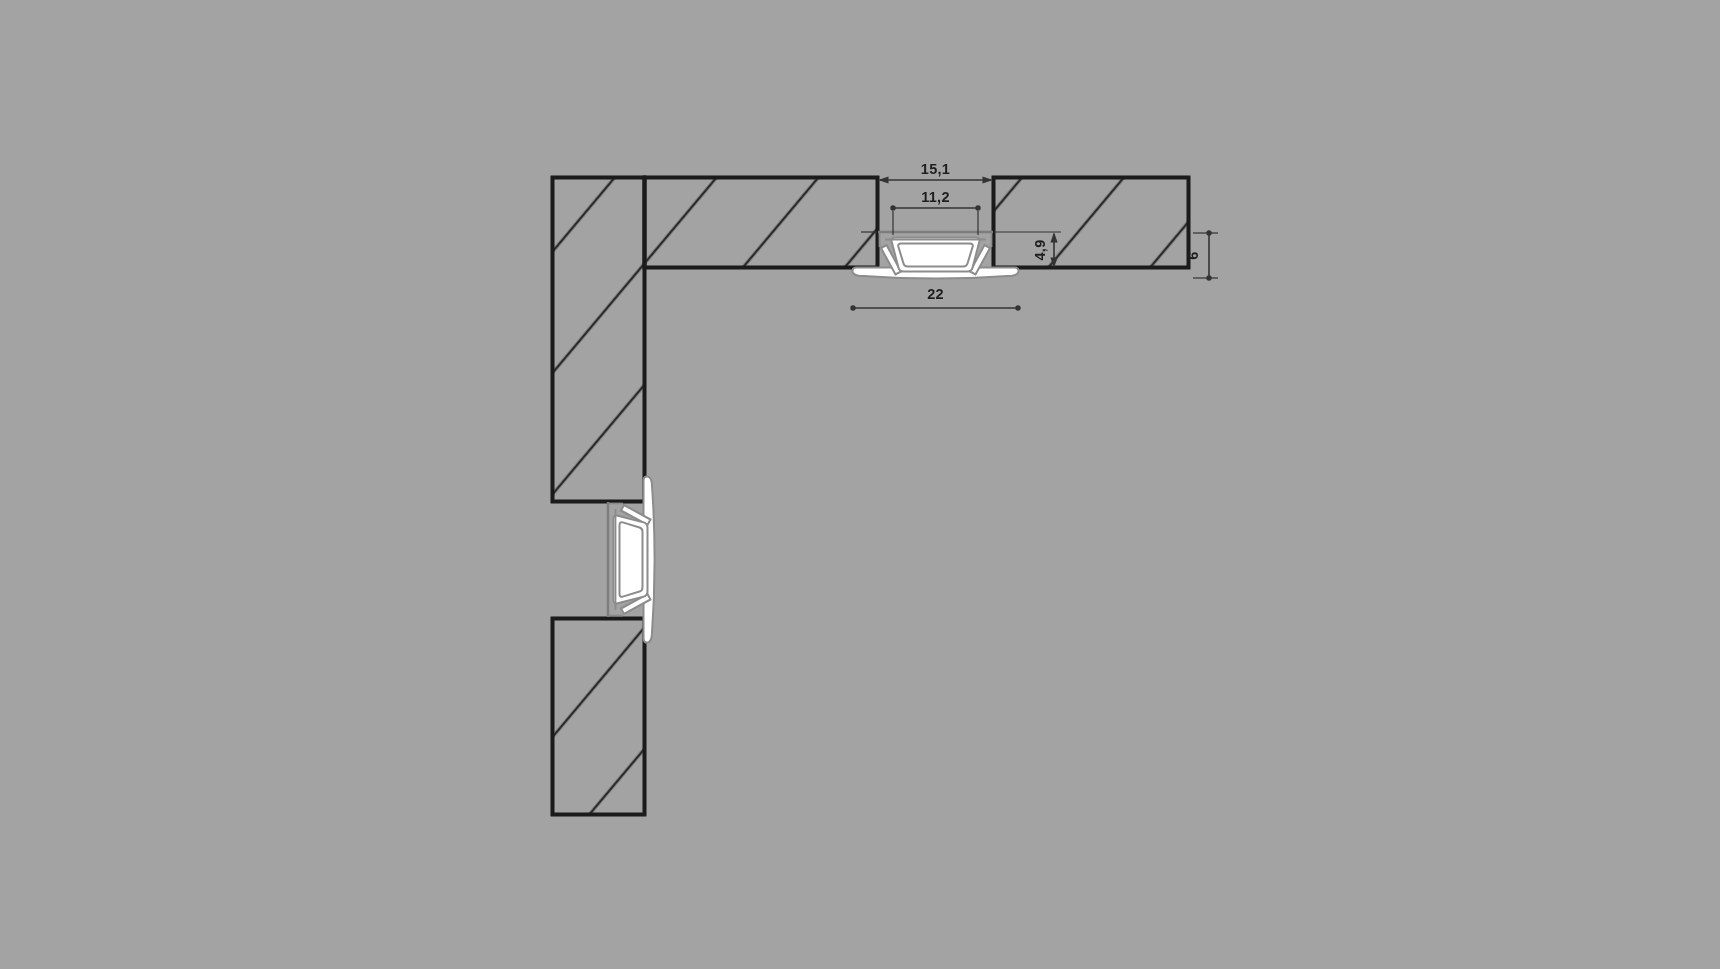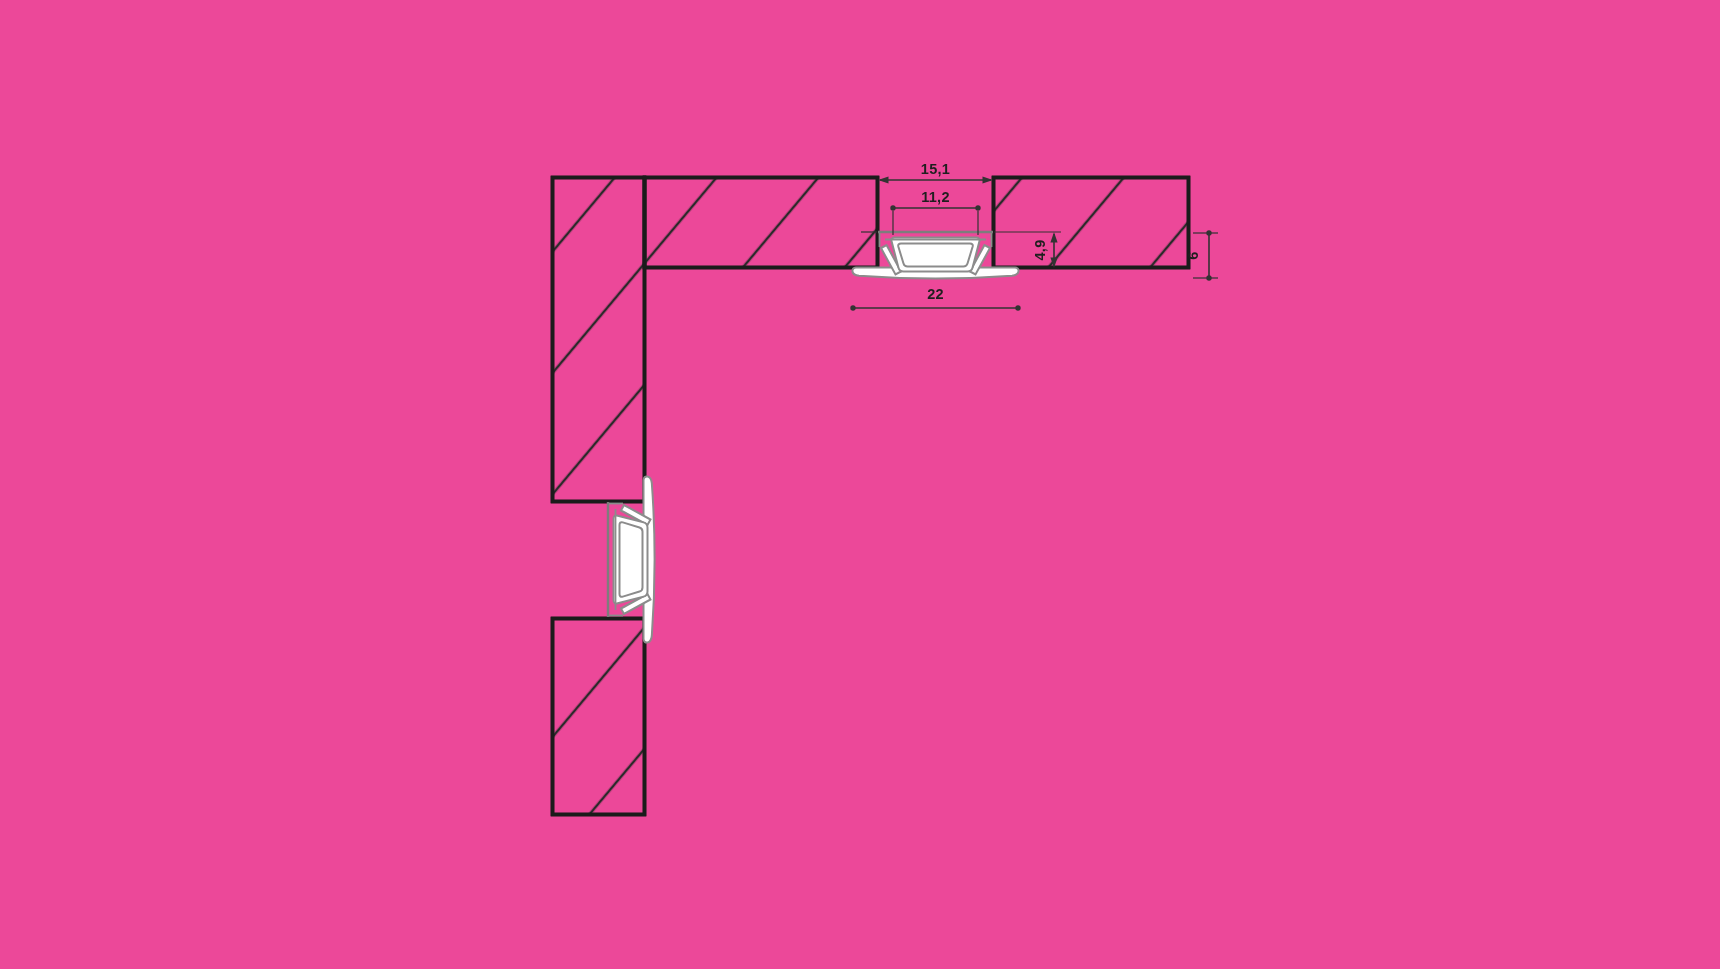--- a/index.html
+++ b/index.html
@@ -4,21 +4,21 @@
 <style>
   html, body {
     margin: 0;
     padding: 0;
     background: #ffffff;
   }
   .stage {
     position: relative;
     width: 1720px;
     height: 969px;
-    background: #ec4899;
+    background: #a3a3a3;
     overflow: hidden;
     font-family: "Liberation Sans", sans-serif;
   }
   svg { position: absolute; inset: 0; display: block; }
   .dim-text {
     font-family: "Liberation Sans", sans-serif;
     font-size: 14.5px;
     font-weight: bold;
     fill: #1f1f1f;
     letter-spacing: 0.3px;

